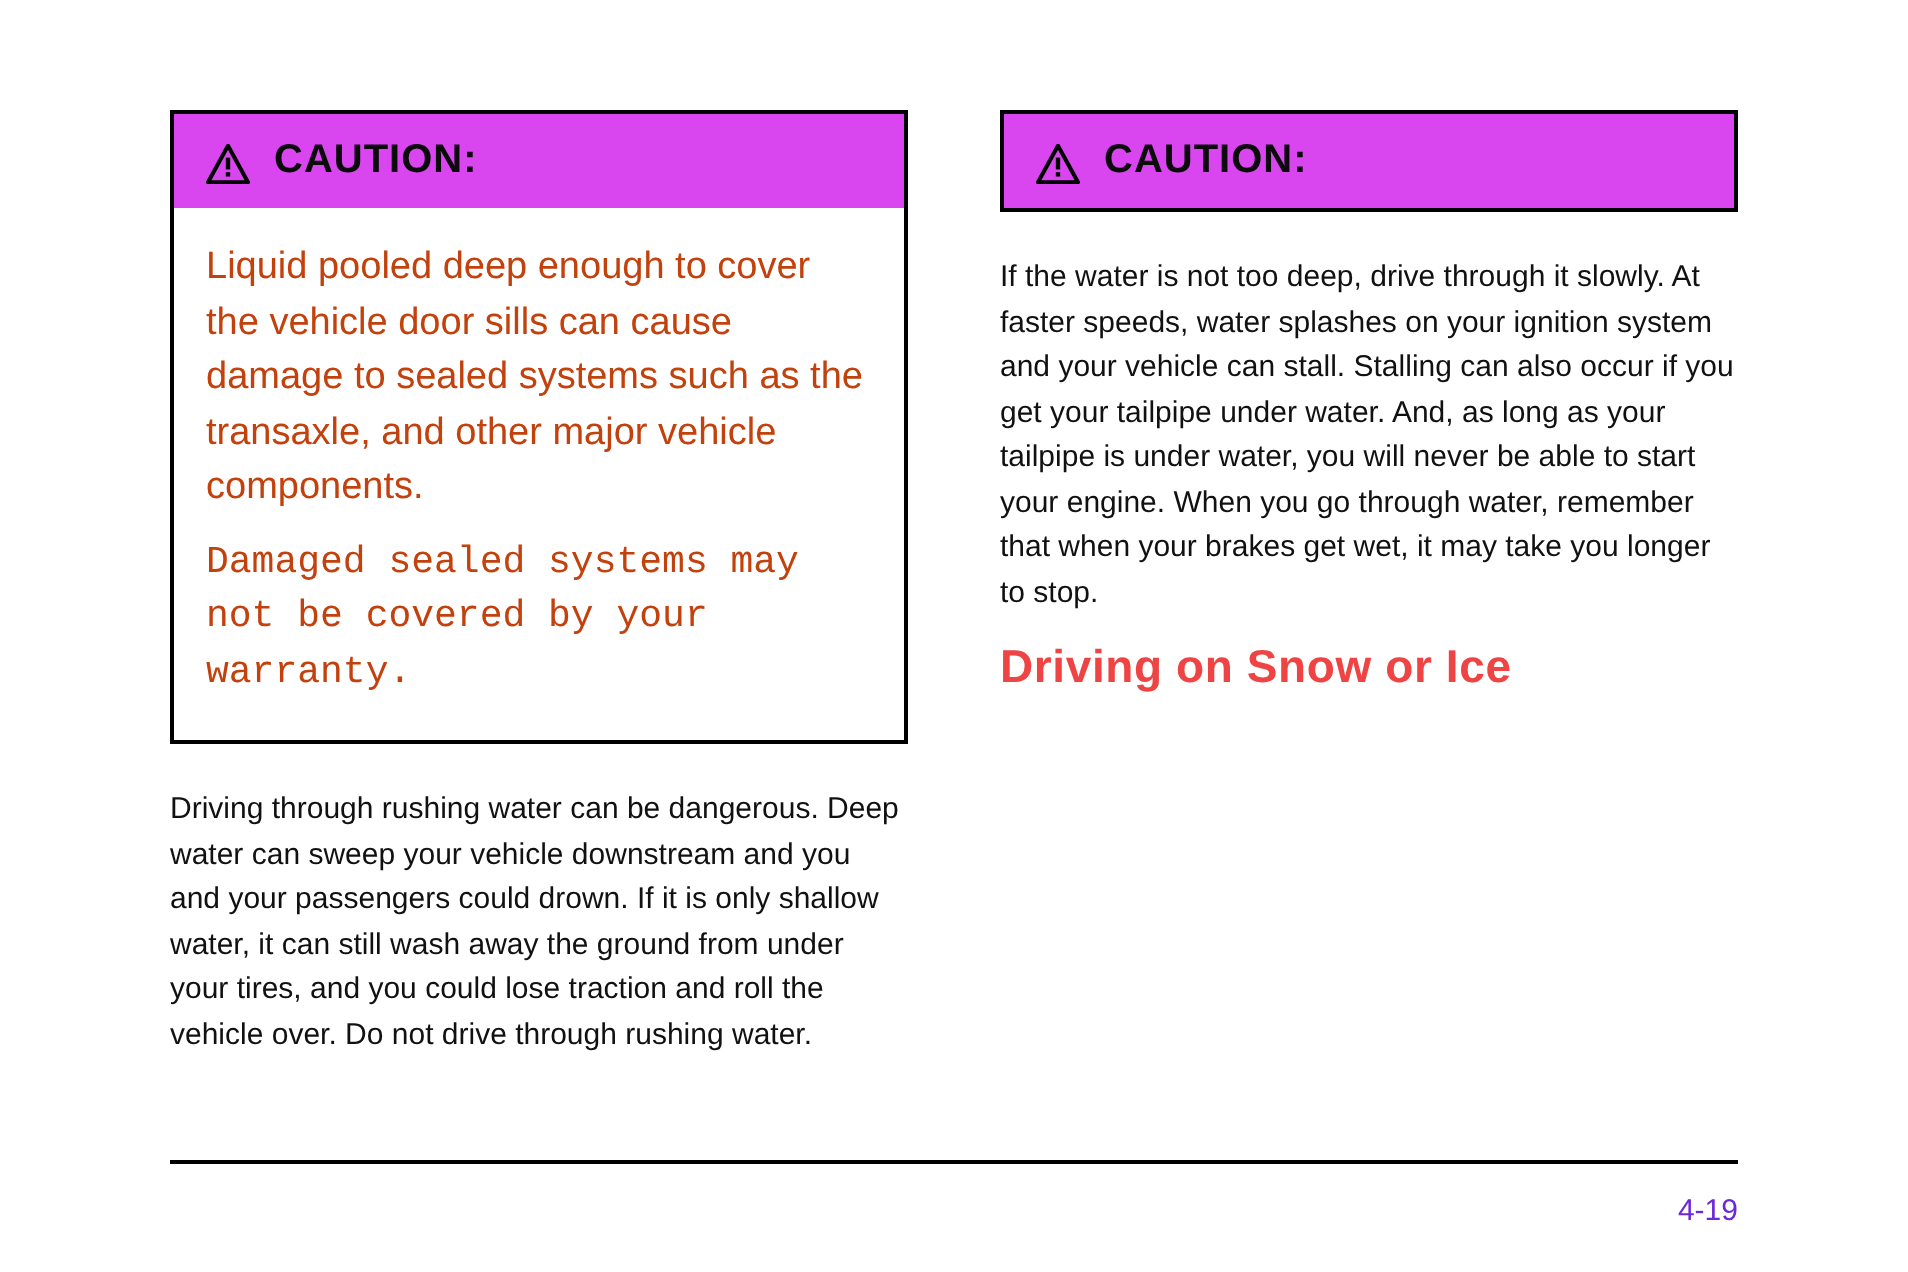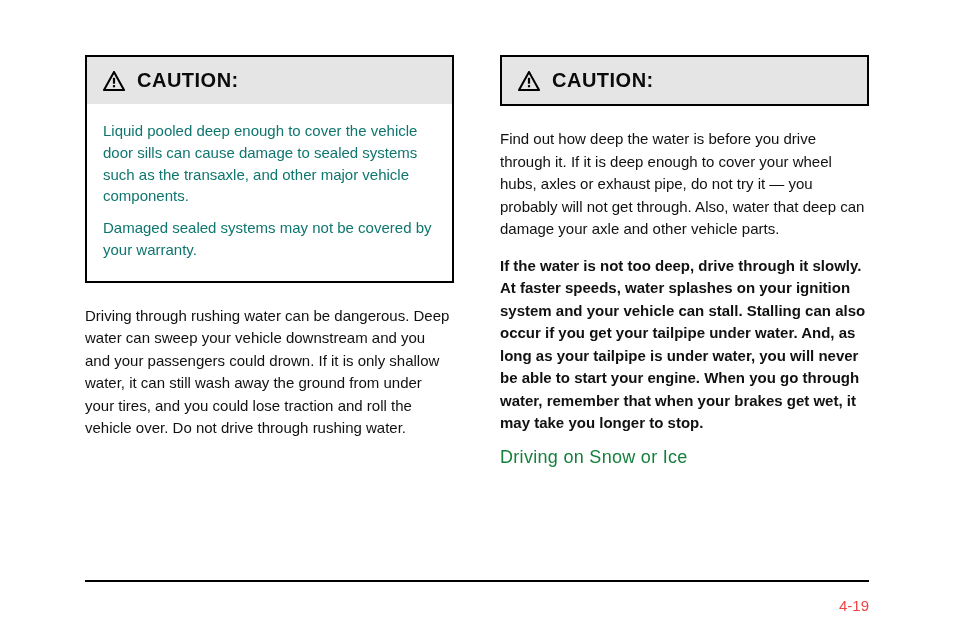--- a/index.html
+++ b/index.html
@@ -23,72 +23,72 @@
       padding: 55px 85px 0 85px;
     }
     .col {
       flex: 1;
       min-width: 0;
     }
     .caution-box {
       border: 2px solid #000;
     }
     .caution-header {
-      background: #e5e5e5;
+      background: #d946ef;
       padding: 12px 16px;
       display: flex;
-      align-items: center;
+      align-items: flex-end;
       gap: 12px;
     }
     .warn-icon {
       width: 22px;
       height: 20px;
       display: inline-block;
     }
     .caution-title {
       font-weight: bold;
       font-size: 20px;
       color: #0b0b0b;
       letter-spacing: 0.5px;
     }
     .caution-body {
       padding: 16px 16px 20px 16px;
-      font-size: 15px;
+      font-size: 19px;
       line-height: 1.45;
-      color: #0f766e;
+      color: #c2410c;
     }
-    .caution-body p + p { margin-top: 10px; }
+    .caution-body p + p { margin-top: 10px; font-family: Liberation Mono, monospace; }
     .body-text {
       margin-top: 22px;
       font-size: 15px;
       line-height: 1.5;
       color: #111;
     }
     .body-text p + p { margin-top: 14px; font-weight: bold; }
     .heading {
-      font-size: 18px;
-      font-weight: normal;
+      font-size: 23px;
+      font-weight: bold;
       margin-top: 12px;
       margin-bottom: 2px;
-      color: #15803d;
+      color: #ef4444;
       letter-spacing: 0.3px;
     }
     .bottom-rule {
       position: absolute;
       left: 85px;
       right: 85px;
       bottom: 54px;
       border-top: 2px solid #000;
     }
     .page-number {
       position: absolute;
       right: 85px;
       bottom: 22px;
       font-size: 15px;
-      color: #ef4444;
+      color: #6d28d9;
     }
   </style>
 </head>
 <body>
 
 <div class="page">
   <div class="columns">
 
     <div class="col">
       <div class="caution-box">
@@ -121,21 +121,20 @@
               <path d="M12 1 L23 21 L1 21 Z" fill="none" stroke="#000" stroke-width="2.2" stroke-linejoin="round"></path>
               <rect x="10.8" y="7.5" width="2.4" height="6.5" fill="#000"></rect>
               <rect x="10.8" y="15.5" width="2.4" height="2.4" fill="#000"></rect>
             </svg>
           </span>
           <span class="caution-title">CAUTION:</span>
         </div>
       </div>
 
       <div class="body-text">
-        <p>Find out how deep the water is before you drive through it. If it is deep enough to cover your wheel hubs, axles or exhaust pipe, do not try it — you probably will not get through. Also, water that deep can damage your axle and other vehicle parts.</p>
         <p>If the water is not too deep, drive through it slowly. At faster speeds, water splashes on your ignition system and your vehicle can stall. Stalling can also occur if you get your tailpipe under water. And, as long as your tailpipe is under water, you will never be able to start your engine. When you go through water, remember that when your brakes get wet, it may take you longer to stop.</p>
       </div>
 
       <div class="heading">Driving on Snow or Ice</div>
     </div>
 
   </div>
 
   <div class="bottom-rule"></div>
   <div class="page-number">4-19</div>

